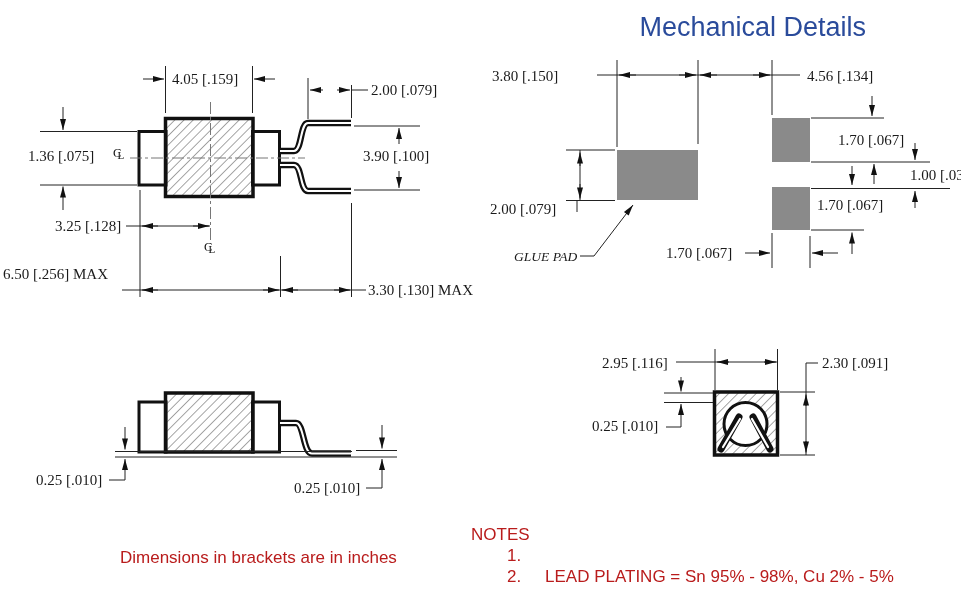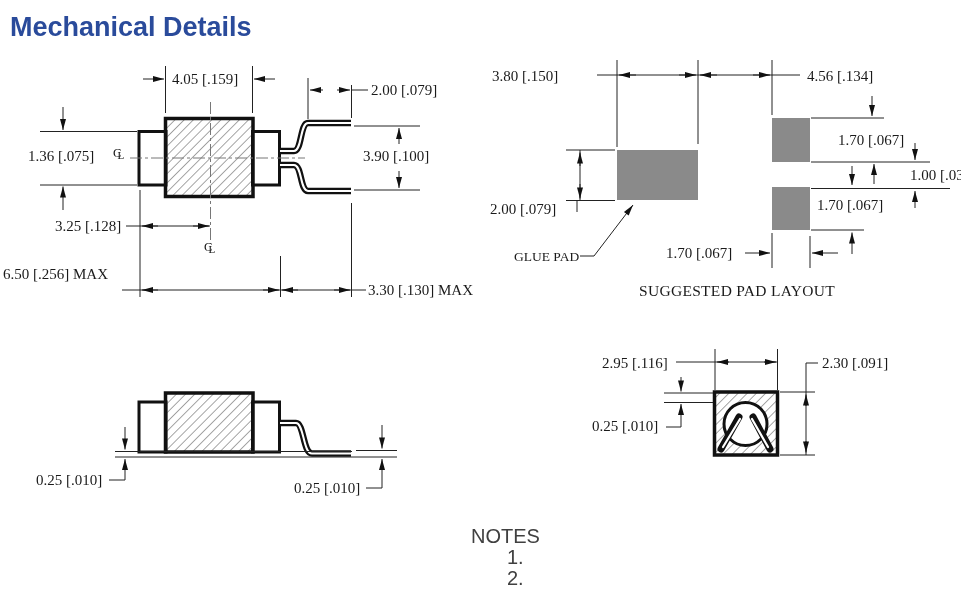--- a/index.html
+++ b/index.html
@@ -1,26 +1,26 @@
 <!DOCTYPE html>
 <html><head>
 <meta charset="utf-8">
 <style>
   html,body{margin:0;padding:0;background:#fff;}
   .stage{position:relative;width:961px;height:613px;background:#ffffff;overflow:hidden;
          font-family:"Liberation Sans",sans-serif;}
-  .page-title{position:absolute;left:10px;top:12px;width:850px;text-align:left;
-              font-size:27px;font-weight:bold;color:#2a4b9b;letter-spacing:0px;}
+  .page-title{position:absolute;left:16px;top:12px;width:850px;text-align:right;
+              font-size:27px;font-weight:normal;color:#2a4b9b;letter-spacing:0px;}
   svg.linework{position:absolute;left:0;top:0;}
   .dim{position:absolute;font-family:"Liberation Serif","DejaVu Serif",serif;
        font-size:15px;color:#1a1a1a;white-space:nowrap;line-height:16px;}
-  .dim.small{font-size:13.5px;}
+  .dim.small{font-size:13.5px;font-style:italic;}
   .capt{position:absolute;font-family:"Liberation Serif","DejaVu Serif",serif;
         font-size:15.5px;color:#1a1a1a;white-space:nowrap;letter-spacing:0.3px;}
-  .foot{position:absolute;font-size:20px;color:#404040;white-space:nowrap;}
+  .foot{position:absolute;font-size:17px;color:#b91c1c;white-space:nowrap;}
   .cl-sym{position:absolute;width:15px;height:17px;font-family:"Liberation Serif",serif;color:#111;}
   .cl-sym .clc{position:absolute;left:0;top:0;font-size:12.5px;}
   .cl-sym .cll{position:absolute;left:4.5px;top:3px;font-size:11px;}
 </style>
 </head>
 <body>
 
 <div class="stage">
 
   <div class="page-title">Mechanical Details</div>
@@ -194,26 +194,27 @@
   </div>
 
   <div class="dim" style="left:492px;top:68px">3.80 [.150]</div>
   <div class="dim" style="left:807px;top:68px">4.56 [.134]</div>
   <div class="dim" style="left:838px;top:132px">1.70 [.067]</div>
   <div class="dim" style="left:910px;top:167px">1.00 [.039]</div>
   <div class="dim" style="left:817px;top:197px">1.70 [.067]</div>
   <div class="dim" style="left:490px;top:201px">2.00 [.079]</div>
   <div class="dim" style="left:666px;top:245px">1.70 [.067]</div>
   <div class="dim small" style="left:514px;top:249px">GLUE PAD</div>
-  <div class="capt" style="left:639px;top:282px">SUGGESTED PAD LAYOUT</div>
 
   <div class="dim" style="left:36px;top:472px">0.25 [.010]</div>
   <div class="dim" style="left:294px;top:480px">0.25 [.010]</div>
 
   <div class="dim" style="left:602px;top:355px">2.95 [.116]</div>
   <div class="dim" style="left:822px;top:355px">2.30 [.091]</div>
   <div class="dim" style="left:592px;top:418px">0.25 [.010]</div>
 
+  <div class="foot" style="left:120px;top:548px">Dimensions in brackets are in inches</div>
   <div class="foot" style="left:471px;top:525px">NOTES</div>
   <div class="foot" style="left:507px;top:546px">1.</div>
   <div class="foot" style="left:507px;top:567px">2.</div>
+  <div class="foot" style="left:545px;top:567px">LEAD PLATING = Sn 95% - 98%, Cu 2% - 5%</div>
 
 </div>
 
 </body></html>

